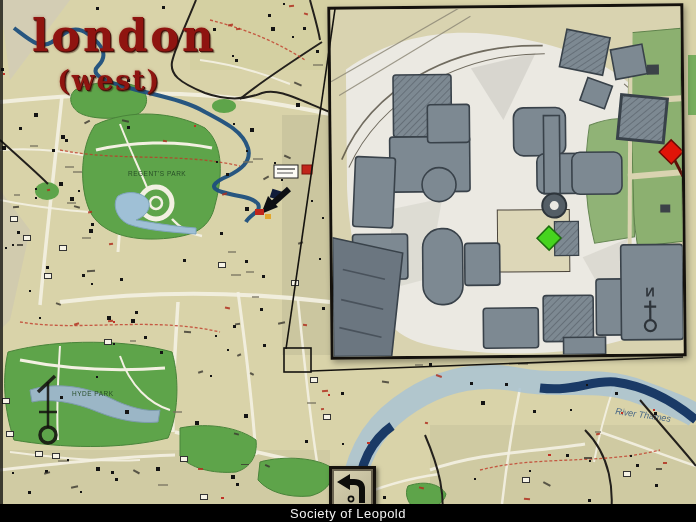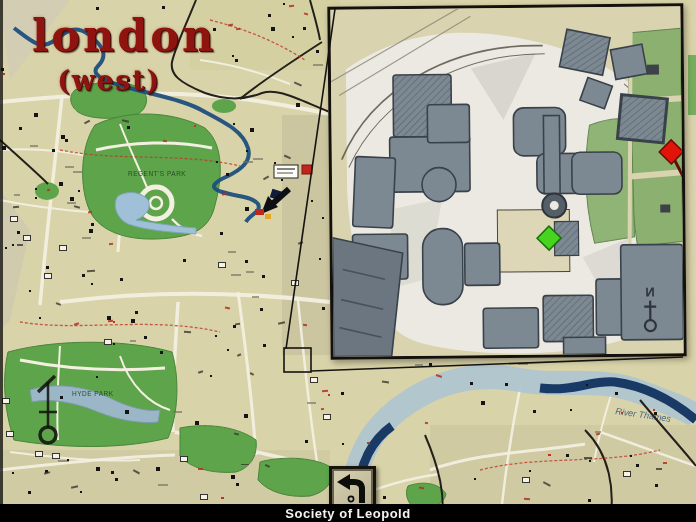--- a/index.html
+++ b/index.html
@@ -23,21 +23,21 @@
     transform:rotate(-0.55deg);box-shadow:2px 3px 6px rgba(0,0,0,.35);}
   .inset svg{display:block;}
   
   .back-btn{position:absolute;left:329px;top:466px;width:47px;height:46px;z-index:50;
     box-sizing:border-box;border:3px solid #17130d;background:linear-gradient(135deg,#d8d2b2,#b9b292);
     box-shadow:inset 0 0 0 2px #6a6350,2px 2px 4px rgba(0,0,0,.5);cursor:pointer;padding:0;}
   .back-btn svg{display:block;margin:2px auto 0;}
   
   .footer-bar{position:absolute;left:0;top:504px;width:696px;height:18px;background:#000;
     z-index:60;display:flex;align-items:center;justify-content:center;}
-  .footer-label{color:#f2f2f2;font-size:13px;font-weight:bold;letter-spacing:.5px;
+  .footer-label{color:#f2f2f2;font-size:13px;font-weight:normal;letter-spacing:.5px;
     text-shadow:0 1px 1px #000;}
   .edge-left{position:absolute;left:0;top:0;width:3px;height:522px;background:#0a0a08;opacity:.75;z-index:45;}
 </style>
 </head>
 <body>
 
 <div class="screen">
 
   <svg id="basemap" width="696" height="522" viewBox="0 0 696 522">
 

